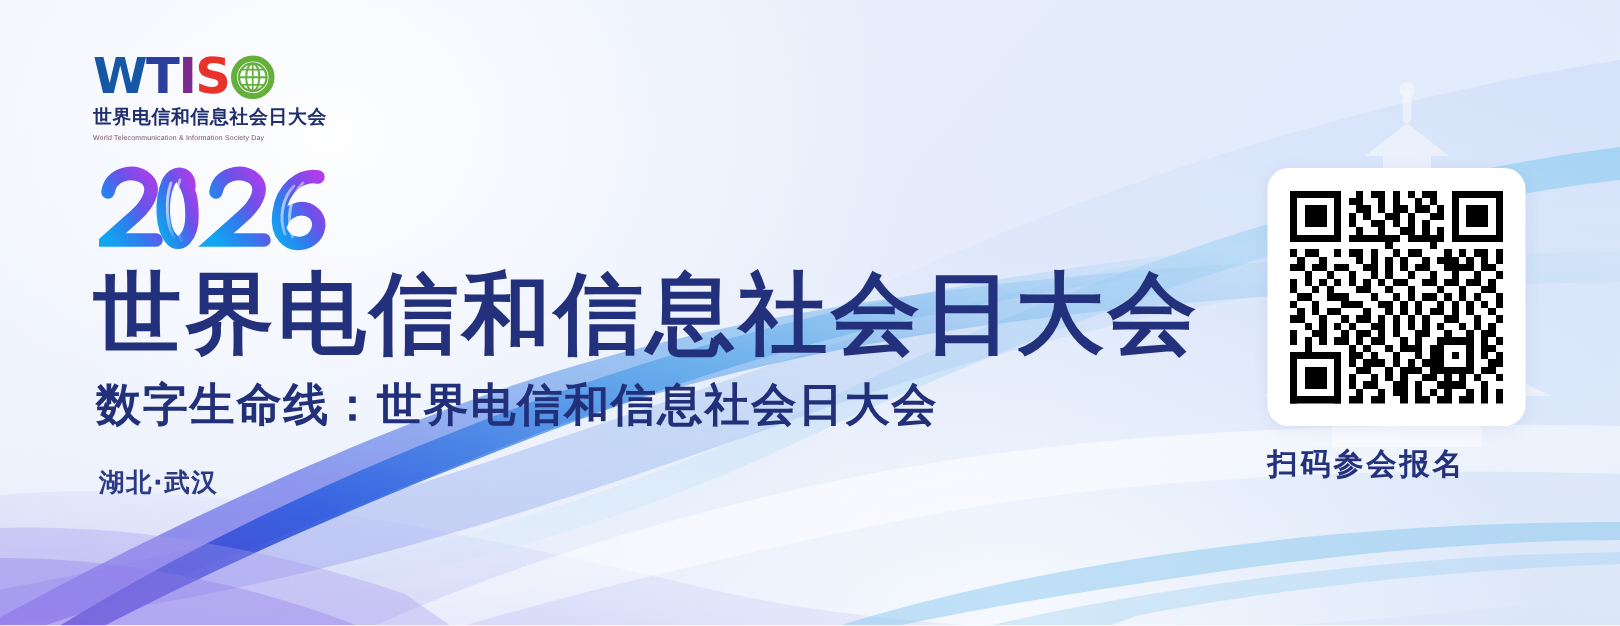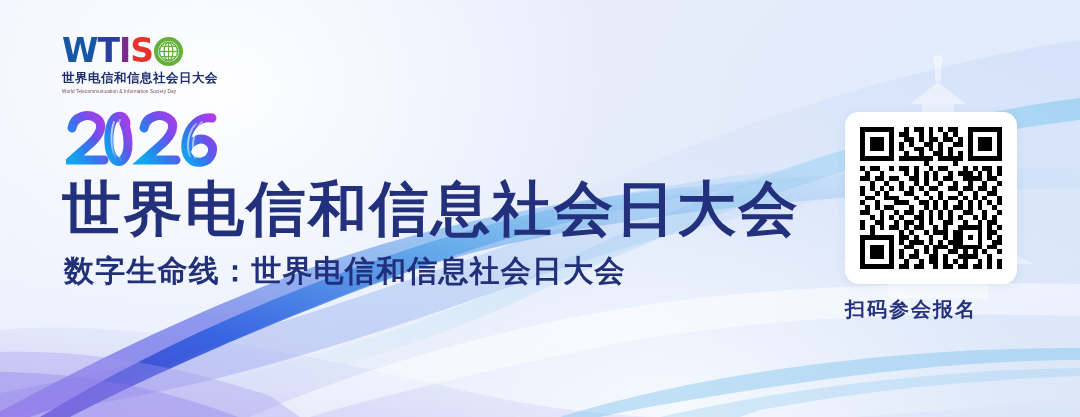--- a/index.html
+++ b/index.html
@@ -317,20 +317,21 @@
         <path d="M54,12 C49,25 50,43 55,52"></path>
         <path d="M130,16 C122,24 120,38 124,48"></path>
         <path d="M136,14 C127,23 125,38 129,50"></path>
         <path d="M88,18 C92,14 98,14 101,17"></path>
       </g>
     </svg>
   </div>
 
   <div class="main-title">世界电信和信息社会日大会</div>
   <div class="sub-title">数字生命线：世界电信和信息社会日大会</div>
+  <div class="location">湖北·武汉</div>
 
   <div class="qr-card">
     <svg width="142" height="142" viewBox="0 0 29 29" shape-rendering="crispEdges">
       <rect width="29" height="29" fill="#ffffff"></rect>
       <g fill="#000000">
 
         <rect x="0" y="0" width="7" height="1"></rect>
           <rect x="0" y="6" width="7" height="1"></rect>
         <rect x="0" y="0" width="1" height="7"></rect>
           <rect x="6" y="0" width="1" height="7"></rect>

